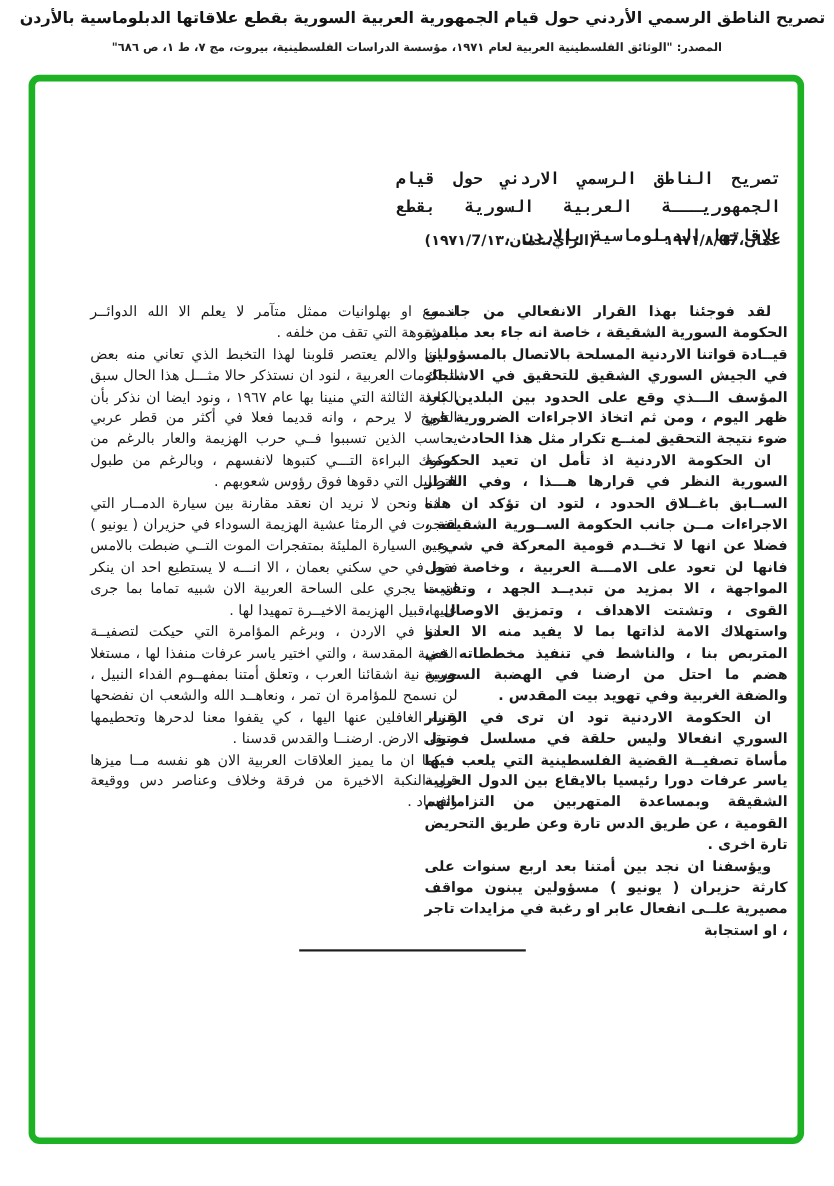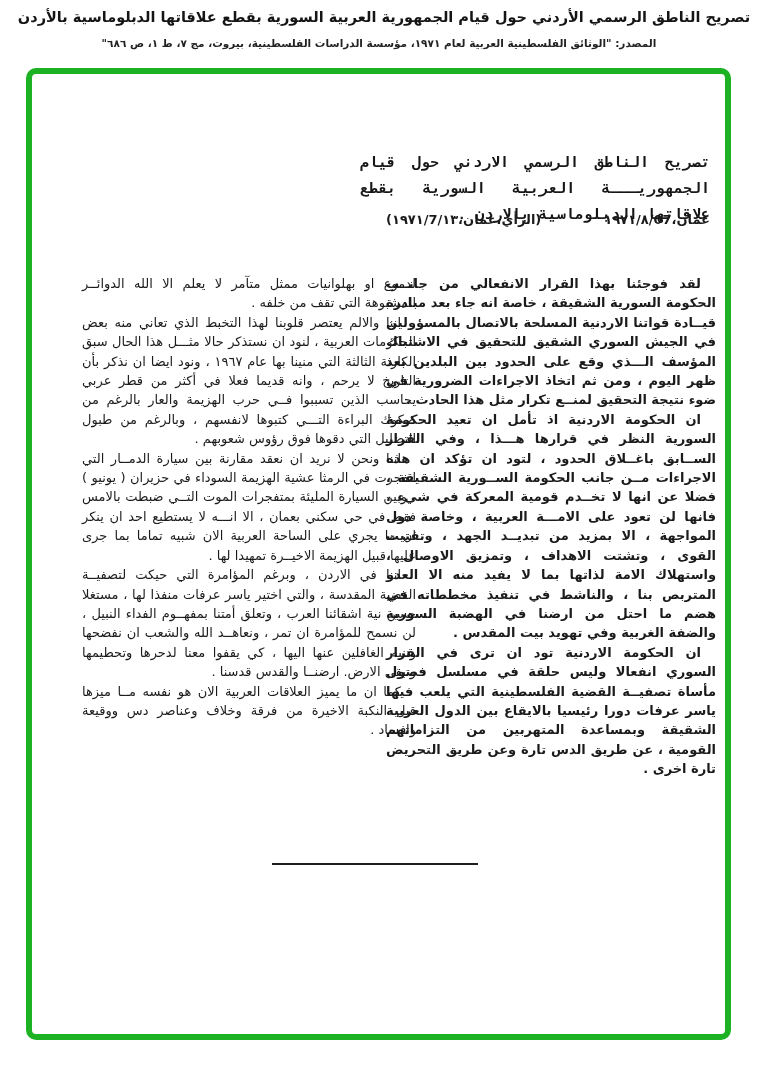--- a/index.html
+++ b/index.html
@@ -125,20 +125,21 @@
 
 <div class="dateline">
   <span>عمان،١٩٧١/٨/07</span>
   <span>(الرأي،عمان،١٩٧١/7/١٣)</span>
 </div>
 
 <div class="col col-right">
   <p>لقد فوجئنا بهذا القرار الانفعالي من جانــب الحكومة السورية الشقيقة ، خاصة انه جاء بعد مبادرة قيــادة قواتنا الاردنية المسلحة بالاتصال بالمسؤولين في الجيش السوري الشقيق للتحقيق في الاشتباك المؤسف الـــذي وقع على الحدود بين البلدين بعد ظهر اليوم ، ومن ثم اتخاذ الاجراءات الضرورية في ضوء نتيجة التحقيق لمنــع تكرار مثل هذا الحادث .</p>
   <p>ان الحكومة الاردنية اذ تأمل ان تعيد الحكومة السورية النظر في قرارها هـــذا ، وفي القرار الســابق باغــلاق الحدود ، لتود ان تؤكد ان هذه الاجراءات مــن جانب الحكومة الســورية الشقيقة ، فضلا عن انها لا تخــدم قومية المعركة في شيء ، فانها لن تعود على الامـــة العربية ، وخاصة دول المواجهة ، الا بمزيد من تبديــد الجهد ، وتفتيت القوى ، وتشتت الاهداف ، وتمزيق الاوصال ، واستهلاك الامة لذاتها بما لا يفيد منه الا العدو المتربص بنا ، والناشط في تنفيذ مخططاته في هضم ما احتل من ارضنا في الهضبة السورية والضفة الغربية وفي تهويد بيت المقدس .</p>
   <p>ان الحكومة الاردنية تود ان ترى في القرار السوري انفعالا وليس حلقة في مسلسل فصول مأساة تصفيــة القضية الفلسطينية التي يلعب فيها ياسر عرفات دورا رئيسيا بالايقاع بين الدول العربية الشقيقة وبمساعدة المتهربين من التزاماتهم القومية ، عن طريق الدس تارة وعن طريق التحريض تارة اخرى .</p>
+  <p>ويؤسفنا ان نجد بين أمتنا بعد اربع سنوات على كارثة حزيران ( يونيو ) مسؤولين يبنون مواقف مصيرية علــى انفعال عابر او رغبة في مزايدات تاجر ، او استجابة</p>
 </div>
 
 <div class="col col-left">
   <p class="continuation">لدموع او بهلوانيات ممثل متآمر لا يعلم الا الله الدوائــر المشبوهة التي تقف من خلفه .</p>
   <p>اننا والالم يعتصر قلوبنا لهذا التخبط الذي تعاني منه بعض الحكومات العربية ، لنود ان نستذكر حالا مثـــل هذا الحال سبق الكارثة الثالثة التي منينا بها عام ١٩٦٧ ، ونود ايضا ان نذكر بأن التاريخ لا يرحم ، وانه قديما فعلا في أكثر من قطر عربي يحاسب الذين تسببوا فــي حرب الهزيمة والعار بالرغم من صكوك البراءة التـــي كتبوها لانفسهم ، وبالرغم من طبول التضليل التي دقوها فوق رؤوس شعوبهم .</p>
   <p>اننا ونحن لا نريد ان نعقد مقارنة بين سيارة الدمــار التي انفجرت في الرمثا عشية الهزيمة السوداء في حزيران ( يونيو ) ، وبين السيارة المليئة بمتفجرات الموت التــي ضبطت بالامس فقط في حي سكني بعمان ، الا انـــه لا يستطيع احد ان ينكر ان ما يجري على الساحة العربية الان شبيه تماما بما جرى عليها قبيل الهزيمة الاخيــرة تمهيدا لها .</p>
   <p>اننا في الاردن ، وبرغم المؤامرة التي حيكت لتصفيــة القضية المقدسة ، والتي اختير ياسر عرفات منفذا لها ، مستغلا حسن نية اشقائنا العرب ، وتعلق أمتنا بمفهــوم الفداء النبيل ، لن نسمح للمؤامرة ان تمر ، ونعاهــد الله والشعب ان نفضحها وننبه الغافلين عنها اليها ، كي يقفوا معنا لدحرها وتحطيمها وتبقى الارض. ارضنــا والقدس قدسنا .</p>
   <p>كما ان ما يميز العلاقات العربية الان هو نفسه مــا ميزها قبل النكبة الاخيرة من فرقة وخلاف وعناصر دس ووقيعة وافساد .</p>
 </div>
 

